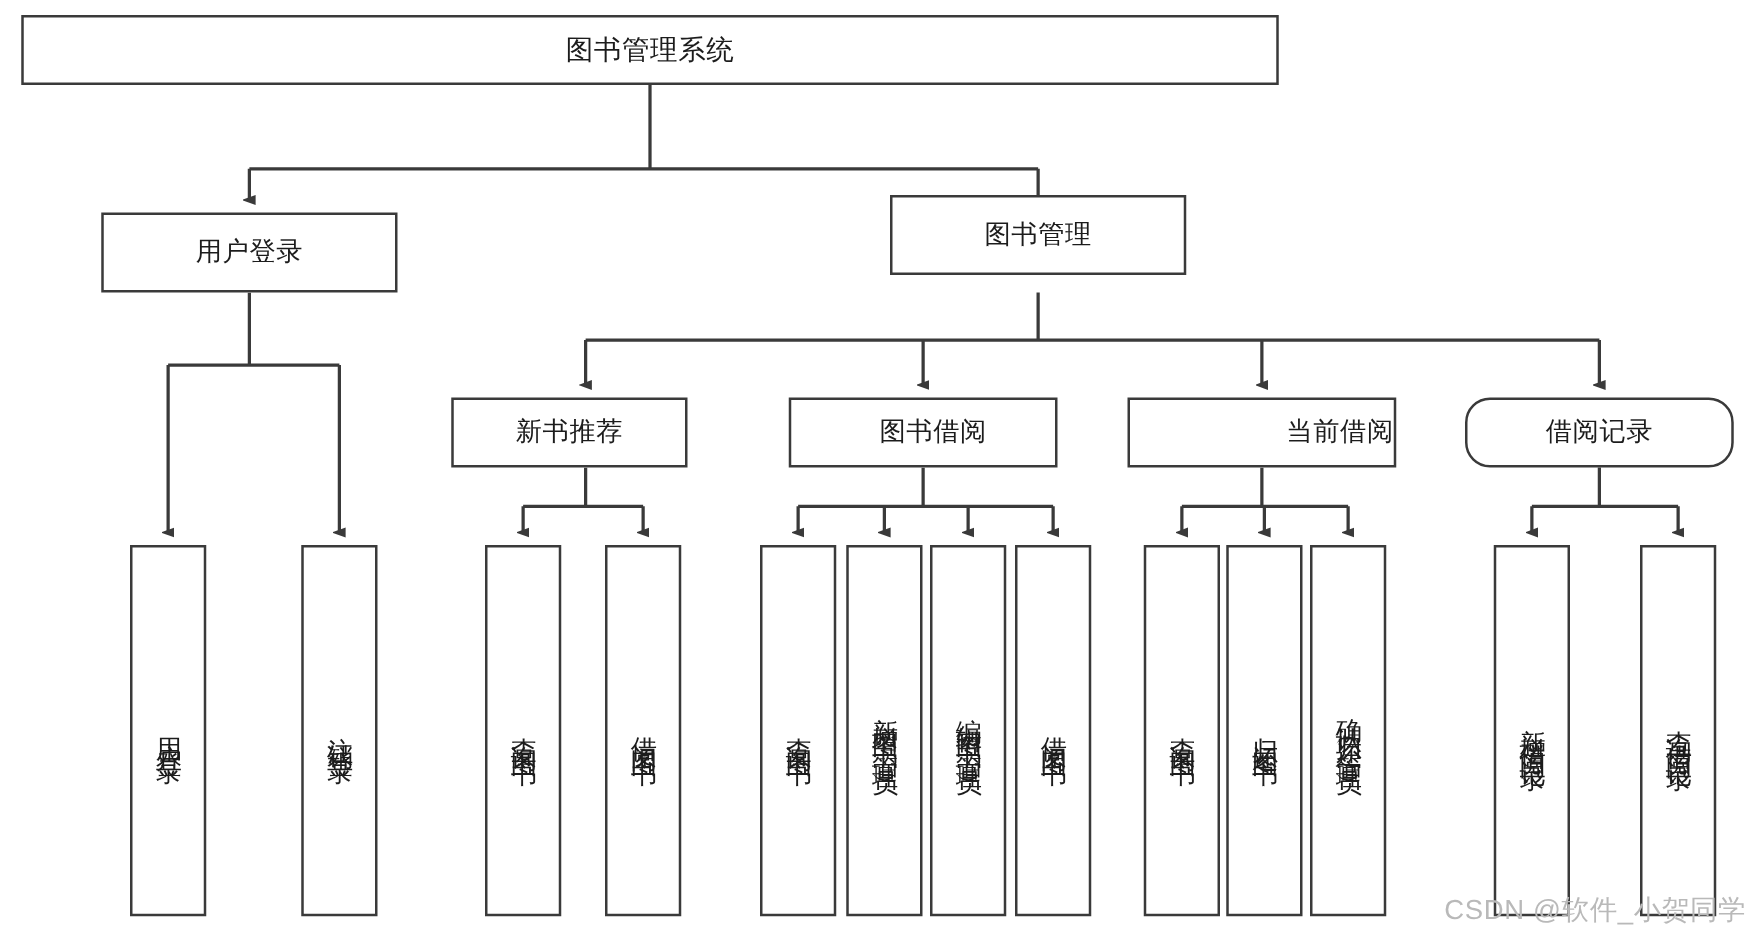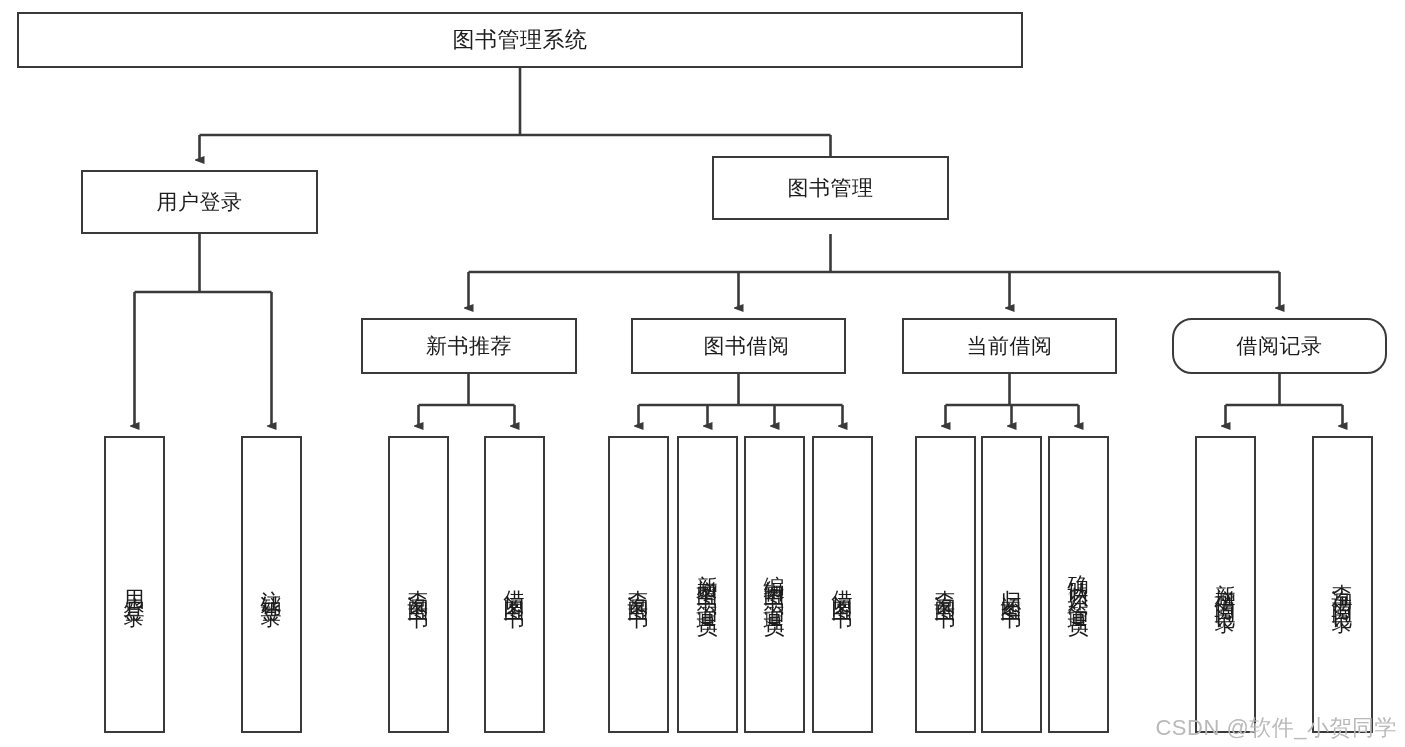--- a/index.html
+++ b/index.html
@@ -134,27 +134,27 @@
     <span class="node-label">图书管理系统</span>
   </div>
 
   <div class="node" style="left:81px; top:170px; width:237px; height:64px;">
     <span class="node-label">用户登录</span>
   </div>
   <div class="node" style="left:712px; top:156px; width:237px; height:64px;">
     <span class="node-label">图书管理</span>
   </div>
 
-  <div class="node" style="left:361px; top:318px; width:216px; height:56px;">
+  <div class="node" style="left:361px; top:318px; width:189px; height:56px;">
     <span class="node-label">新书推荐</span>
   </div>
   <div class="node" style="left:631px; top:318px; width:215px; height:56px;padding-left:16px;">
     <span class="node-label">图书借阅</span>
   </div>
-  <div class="node" style="left:902px; top:318px; width:215px; height:56px;">
+  <div class="node" style="left:902px; top:318px; width:215px; height:56px;justify-content:flex-end;">
     <span class="node-label">当前借阅</span>
   </div>
   <div class="node" style="left:1172px; top:318px; width:215px; height:56px;border-radius:20px;">
     <span class="node-label">借阅记录</span>
   </div>
 
   <div class="node leaf" style="left:104px; top:436px; width:61px; height:297px;">
     <span class="node-label">用户登录</span>
   </div>
   <div class="node leaf" style="left:241px; top:436px; width:61px; height:297px;">

